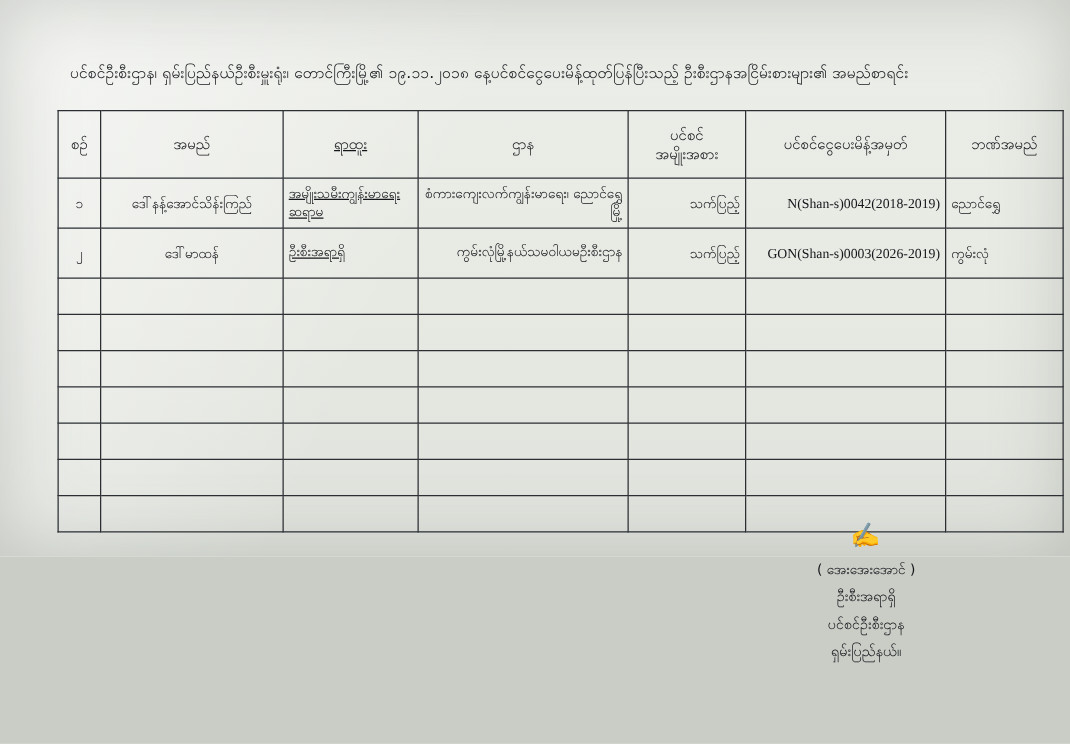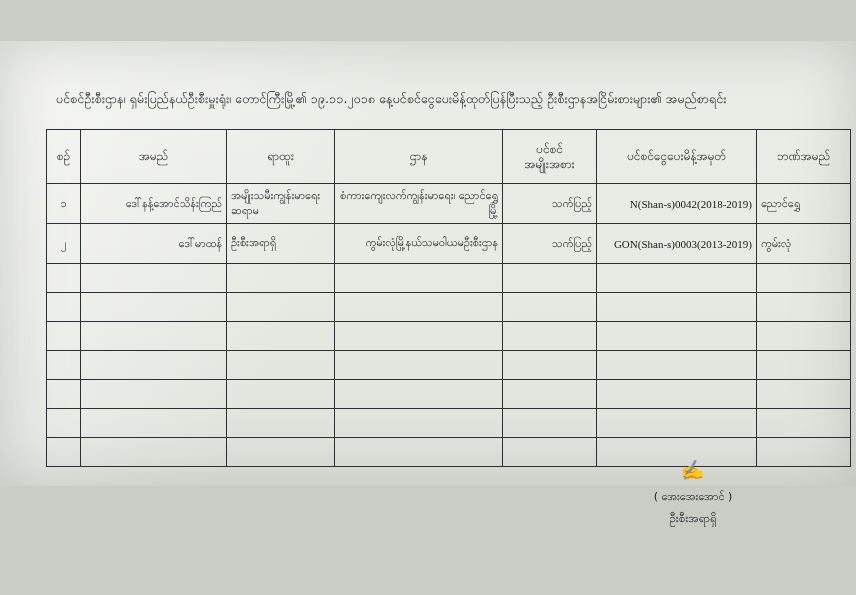--- a/index.html
+++ b/index.html
@@ -15,21 +15,20 @@
   }
   .page {
     position: relative;
     width: 856px;
     height: 445px;
     background: #e9ebe6;
     background-image:
        linear-gradient(115deg, rgba(255,255,255,0.55) 0%, rgba(255,255,255,0.0) 40%),
        linear-gradient(to bottom, #eceee9 0%, #e7e9e3 55%, #dfe2dc 100%);
     box-sizing: border-box;
-    margin-top: 41px;
   }
   
   .page::before {
     content: "";
     position: absolute;
     left: 0; top: 0; right: 0; bottom: 0;
     box-shadow: inset 0 0 60px rgba(120,125,118,0.35);
     pointer-events: none;
   }
   .title {
@@ -66,22 +65,22 @@
     font-size: 12px;
     line-height: 1.25;
   }
   table.main tbody td {
     height: 29px;
   }
   tbody tr.data td {
     height: 40px;
   }
   .c-no      { width: 34px;  text-align: center; }
-  .c-name    { width: 146px; text-align: right; padding-left: 6px; }
-  .c-rank    { width: 108px; text-align: left; padding-left: 5px; font-size: 10.5px; line-height: 1.35; }
+  .c-name    { width: 146px; text-align: center; padding-left: 6px; }
+  .c-rank    { width: 108px; text-align: left; padding-left: 5px; font-size: 10.5px; line-height: 1.35; text-decoration: underline; }
   .c-place   { width: 168px; text-align: right; padding-left: 5px; font-size: 10.5px; line-height: 1.35; }
   .c-type    { width: 94px;  text-align: right; }
   .c-ref     { width: 160px; text-align: right; font-family: "Liberation Serif", serif; font-size: 11.5px; }
   .c-budget  { width: 94px;  text-align: left; }
 
   th.c-no, th.c-name, th.c-rank, th.c-place, th.c-type, th.c-ref, th.c-budget {
     text-align: center;
     padding-left: 4px;
   }
   .hdr-two { display: block; }
@@ -141,21 +140,21 @@
         <td class="c-type">သက်ပြည့်</td>
         <td class="c-ref">N(Shan-s)0042(2018-2019)</td>
         <td class="c-budget">ညောင်ရွှေ</td>
       </tr>
       <tr class="data">
         <td class="c-no">၂</td>
         <td class="c-name">ဒေါ်မာထန်</td>
         <td class="c-rank">ဦးစီးအရာရှိ</td>
         <td class="c-place">ကွမ်းလုံမြို့နယ်သမဝါယမဦးစီးဌာန</td>
         <td class="c-type">သက်ပြည့်</td>
-        <td class="c-ref">GON(Shan-s)0003(2013-2019)</td>
+        <td class="c-ref">GON(Shan-s)0003(2026-2019)</td>
         <td class="c-budget">ကွမ်းလုံ</td>
       </tr>
       <tr>
         <td class="c-no"></td>
         <td class="c-name"></td>
         <td class="c-rank"></td>
         <td class="c-place"></td>
         <td class="c-type"></td>
         <td class="c-ref"></td>
         <td class="c-budget"></td>
@@ -214,15 +213,17 @@
         <td class="c-ref"></td>
         <td class="c-budget"></td>
       </tr>
     </tbody>
   </table>
 
   <div class="sign-block">
     <span class="sign-mark">✍</span>
     <span class="sign-line sign-name">( အေးအေးအောင် )</span>
     <span class="sign-line">ဦးစီးအရာရှိ</span>
+    <span class="sign-line">ပင်စင်ဦးစီးဌာန</span>
+    <span class="sign-line">ရှမ်းပြည်နယ်။</span>
   </div>
 
 </div>
 
 </body></html>

